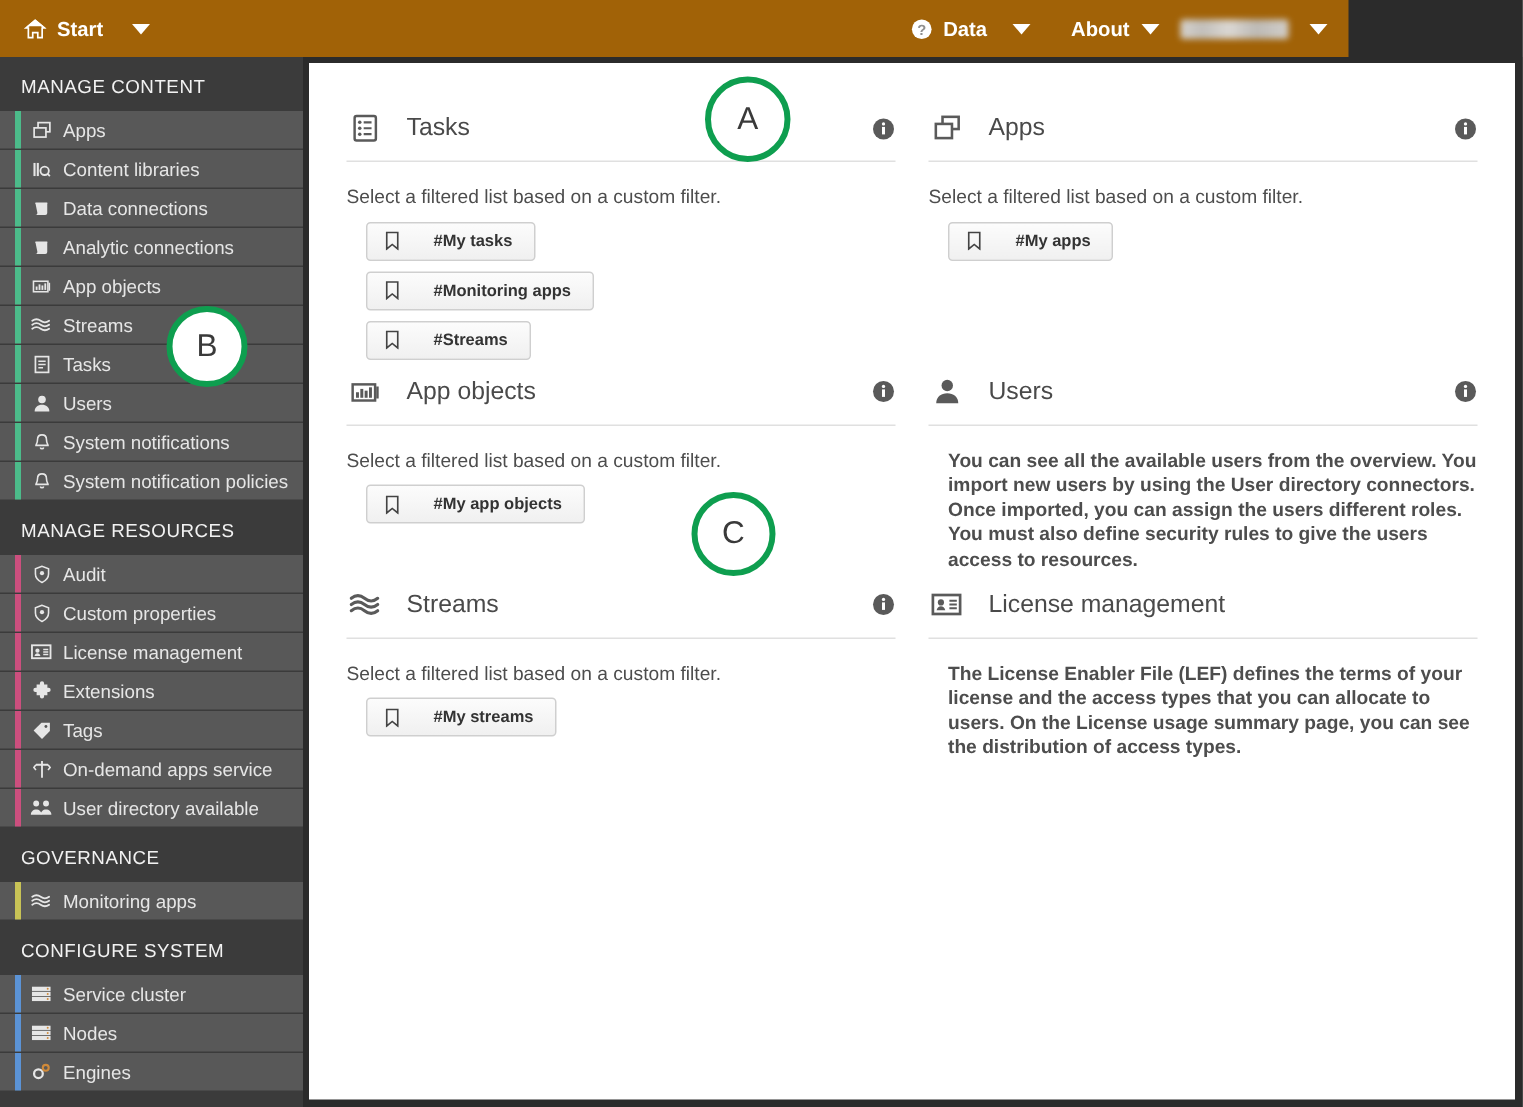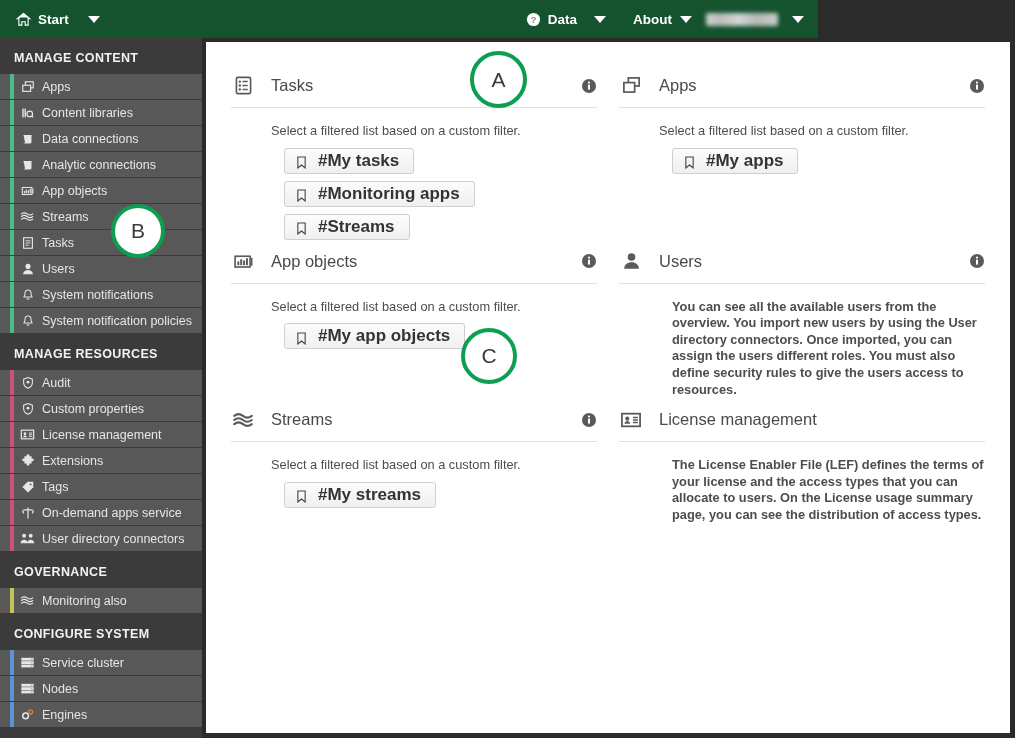--- a/index.html
+++ b/index.html
@@ -6,22 +6,22 @@
   html, body {
     width: 1015px; height: 738px;
     background: #2b2b2b;
     font-family: "Liberation Sans", sans-serif;
     overflow: hidden;
   }
   #app { position: relative; width: 1015px; height: 738px; background: #2b2b2b; }
 
   
   .topbar {
-    position: absolute; top: 0; left: 0; width: 818px; height: 38px;
-    background: #14532d; display: flex; align-items: flex-start;
+    position: absolute; top: 0; left: 0; width: 899px; height: 38px;
+    background: #a16207; display: flex; align-items: flex-start;
   }
   .tb-left { display: flex; align-items: center; padding-left: 16px; gap: 8px; }
   .tb-right { margin-left: auto; display: flex; align-items: center; padding-right: 14px; gap: 0px; }
   .tb-item { display: flex; align-items: center; gap: 7px; color: #ffffff;
              font-size: 13.5px; font-weight: bold; padding: 0 11px; height: 38px; }
   .caret {
     width: 0; height: 0; border-left: 6px solid transparent; border-right: 6px solid transparent;
     border-top: 7px solid #ffffff; margin-left: 2px;
   }
   .qicon { display:inline-block; width:15px; height:15px; }
@@ -30,21 +30,21 @@
     background: linear-gradient(90deg,#d8d8d8,#c4c4c4 20%,#dedede 45%,#bfbfbf 70%,#d4d4d4);
     filter: blur(2.2px); opacity:.95;
   }
 
   
   .sidebar {
     position: absolute; top: 38px; left: 0; width: 202px; height: 700px;
     background: #3b3b3b; overflow: hidden;
   }
   .sb-group {
-    color: #f2f2f2; font-size: 12.5px; font-weight: bold;
+    color: #f2f2f2; font-size: 12.5px; font-weight: normal;
     letter-spacing: .35px; padding: 13px 0 9px 14px;
     background: #3b3b3b;
   }
   .sb-item {
     position: relative; height: 25px; display: flex; align-items: center;
     background: #585858; color: #e6e6e6; font-size: 12.5px;
     margin-bottom: 1px; padding-left: 20px; gap: 7px;
   }
   .sb-item::before {
     content: ""; position: absolute; left: 10px; top: 0; width: 4px; height: 25px;
@@ -65,29 +65,29 @@
     padding: 22px 25px 0 25px;
   }
   .panel { margin-bottom: 0; }
   .panel-head {
     display: flex; align-items: center; height: 44px;
     border-bottom: 1px solid #e0e0e0; position: relative;
   }
   .panel-ico { width: 24px; height: 24px; display:flex; align-items:center; justify-content:center; flex:0 0 24px; }
   .panel-title { font-size: 16.5px; color: #4a4a4a; margin-left: 16px; font-weight: normal; }
   .info-ico { margin-left: auto; width: 16px; height: 16px; }
-  .panel-body { padding-top: 15px; margin-left: 40px; }
+  .panel-body { padding-top: 15px; }
   .panel-desc { font-size: 12.8px; color: #4d4d4d; line-height: 16.6px; }
   .panel-desc.indent { padding-left: 13px; font-weight: bold; }
   .chips { margin-top: 8px; padding-left: 13px; display: flex; flex-direction: column; align-items: flex-start; gap: 7px; }
   .chip {
-    display: inline-flex; align-items: center; gap: 11px;
+    display: inline-flex; align-items: center; gap: 22px;
     height: 26px; padding: 0 14px 0 11px;
     background: linear-gradient(#fcfcfc,#f0f0f0); border: 1px solid #cfcfcf;
-    border-radius: 3px; color: #333; font-size: 17px; font-weight: bold;
+    border-radius: 3px; color: #333; font-size: 11px; font-weight: bold;
   }
   .chip .bm { width: 11px; height: 13px; }
 
   
   .anno {
     position: absolute; border-radius: 50%;
     display: flex; align-items: center; justify-content: center;
     font-family: "Liberation Sans", sans-serif; font-size: 21px; color: #3a3a3a;
   }
   .anno.filled { background: #ffffff; }
@@ -289,33 +289,33 @@
     </div>
     <div class="sb-item" style="--accent:#cc4f7e">
       <span class="sb-ico">
           <svg width="15" height="15" viewBox="0 0 16 16">
             <circle cx="4.4" cy="5" r="2.1" fill="#e6e6e6"></circle>
             <circle cx="11.4" cy="5" r="2.1" fill="#e6e6e6"></circle>
             <path d="M.6 13c0-2.3 1.7-3.7 3.8-3.7S8.2 10.7 8.2 13z" fill="#e6e6e6"></path>
             <path d="M7.6 13c0-2.3 1.7-3.7 3.8-3.7S15.2 10.7 15.2 13z" fill="#e6e6e6"></path>
           </svg>
         </span>
-      <span class="sb-label">User directory connectors</span>
+      <span class="sb-label">User directory available</span>
     </div>
 
     <div class="sb-group">GOVERNANCE</div>
     <div class="sb-item" style="--accent:#c8c356">
       <span class="sb-ico">
           <svg width="15" height="15" viewBox="0 0 16 16">
             <path d="M1.6 5.2c2-1.5 4-1.5 6 0s4 1.5 6 0" fill="none" stroke="#e6e6e6" stroke-width="1.3" stroke-linecap="round"></path>
             <path d="M1.6 8c2-1.5 4-1.5 6 0s4 1.5 6 0" fill="none" stroke="#e6e6e6" stroke-width="1.3" stroke-linecap="round"></path>
             <path d="M1.6 10.8c2-1.5 4-1.5 6 0s4 1.5 6 0" fill="none" stroke="#e6e6e6" stroke-width="1.3" stroke-linecap="round"></path>
           </svg>
         </span>
-      <span class="sb-label">Monitoring also</span>
+      <span class="sb-label">Monitoring apps</span>
     </div>
 
     <div class="sb-group">CONFIGURE SYSTEM</div>
     <div class="sb-item" style="--accent:#5b93d6">
       <span class="sb-ico">
           <svg width="15" height="15" viewBox="0 0 16 16">
             <rect x="1.4" y="3" width="13.2" height="3" fill="#e6e6e6"></rect>
             <rect x="1.4" y="6.6" width="13.2" height="3" fill="#e6e6e6"></rect>
             <rect x="1.4" y="10.2" width="13.2" height="3" fill="#e6e6e6"></rect>
             <circle cx="12.6" cy="4.5" r=".7" fill="#d08a3a"></circle>

